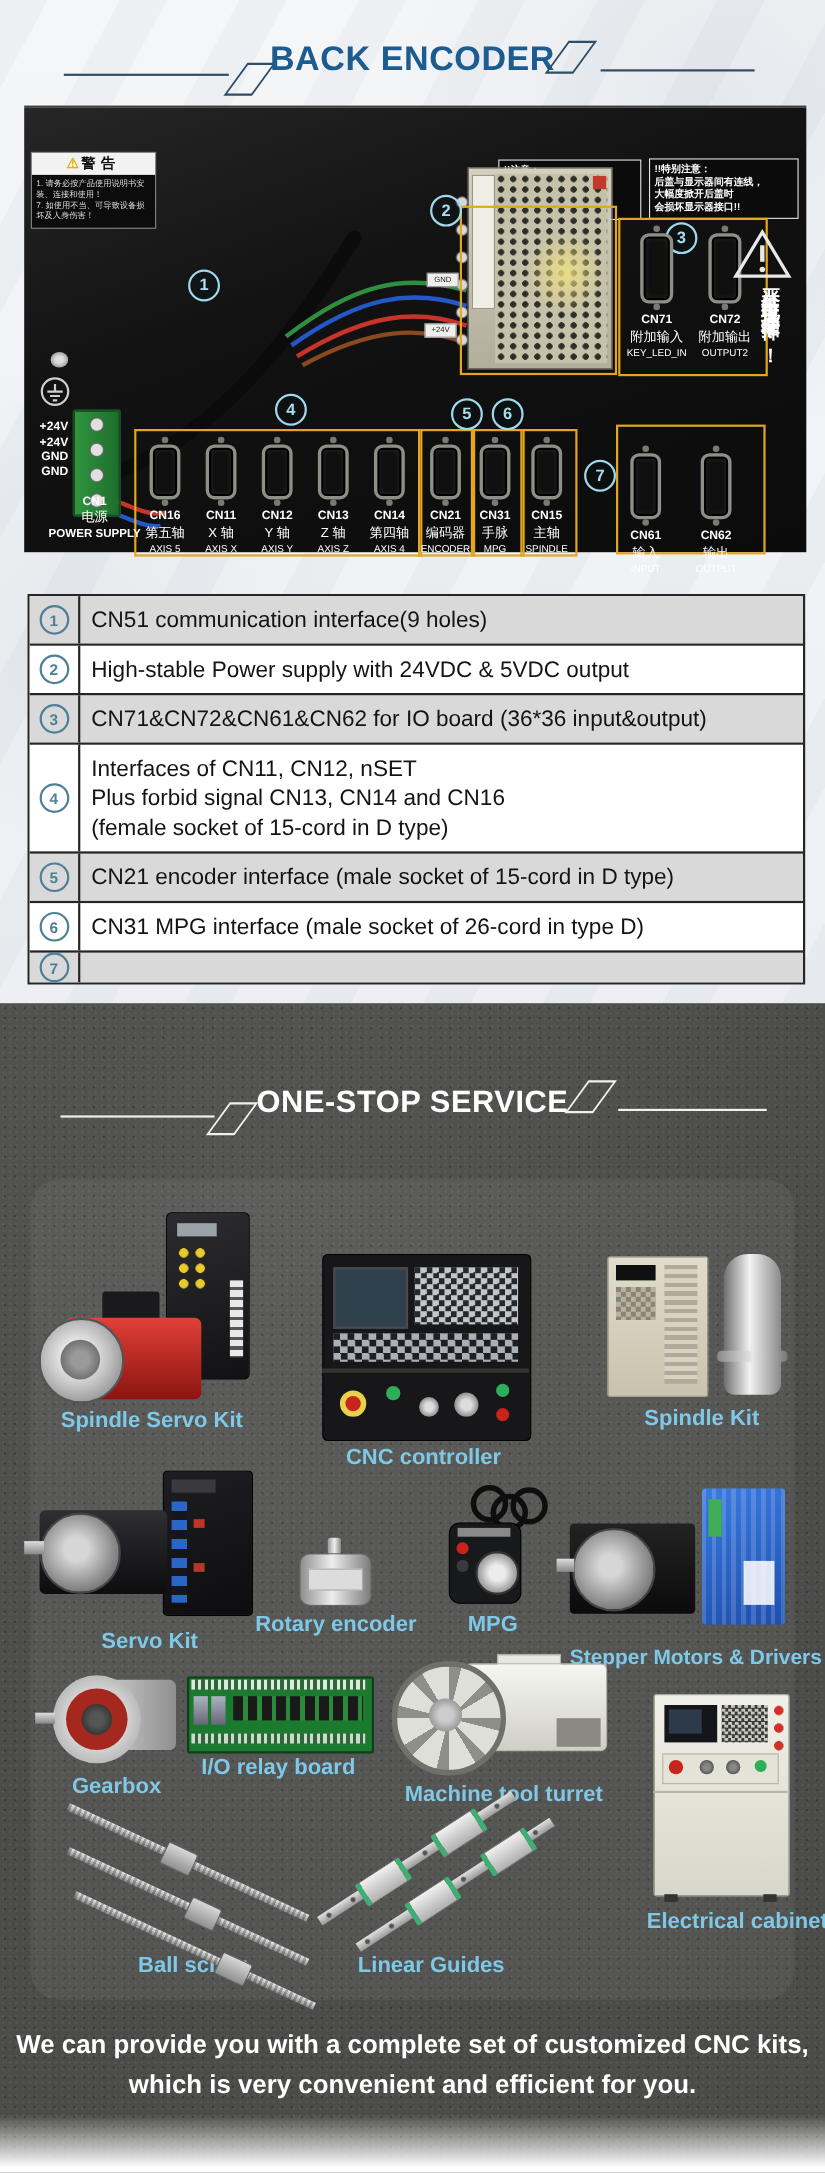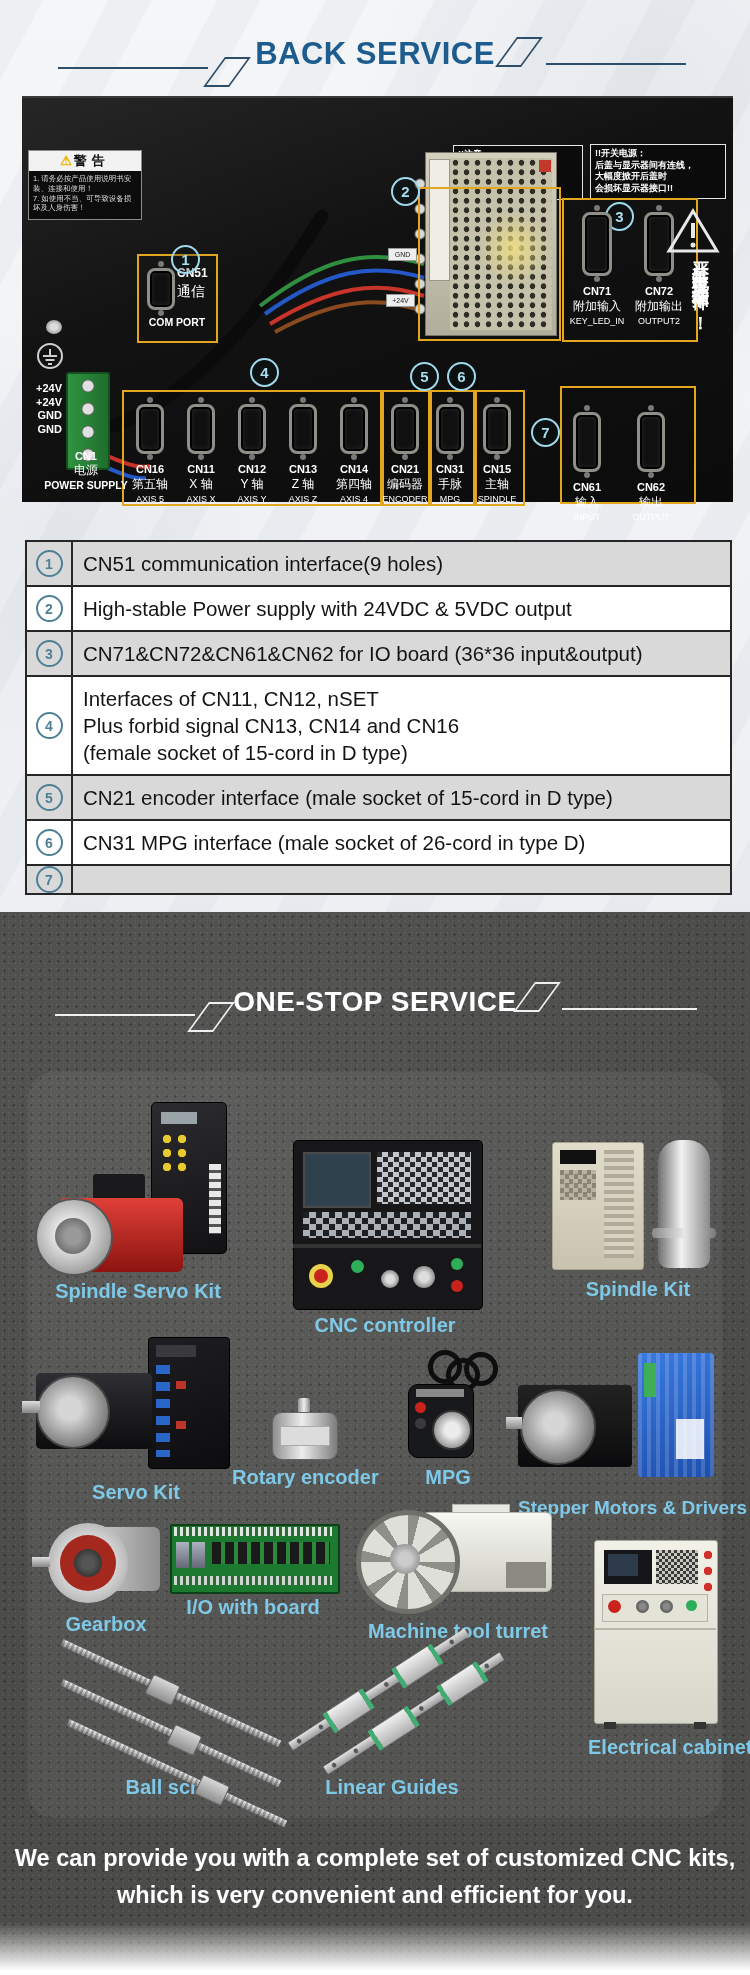--- a/index.html
+++ b/index.html
@@ -72,47 +72,47 @@
   .fade{position:absolute;left:0;top:1010px;width:100%;height:53px;background:linear-gradient(180deg,rgba(255,255,255,0),#fff 92%)}
 </style>
 </head>
 <body>
 
 <div class="page">
 
   <section class="top-section">
     <span class="tline" style="left:58px;top:67px;width:150px"></span>
     <span class="tpara" style="left:214px;top:57px"></span>
-    <h1 class="ttl blue" style="margin:0">BACK SERVICE</h1>
+    <h1 class="ttl blue" style="margin:0">BACK ENCODER</h1>
     <span class="tpara" style="left:506px;top:37px"></span>
     <span class="tline" style="left:546px;top:63px;width:140px"></span>
 
     <div class="backpanel">
 
       <svg class="a" style="left:0;top:0" width="711" height="404">
         <path d="M300,118 C255,190 180,300 80,332" stroke="#0b0b0b" stroke-width="13" fill="none" stroke-linecap="round"></path>
         <path d="M238,208 C300,160 345,150 402,166" stroke="#2f8f3f" stroke-width="4" fill="none"></path>
         <path d="M243,216 C305,172 350,164 402,180" stroke="#2458c8" stroke-width="4" fill="none"></path>
         <path d="M248,226 C310,188 355,182 402,198" stroke="#c8342a" stroke-width="4" fill="none"></path>
         <path d="M253,234 C315,200 360,198 402,214" stroke="#8a4a20" stroke-width="4" fill="none"></path>
         <path d="M66,350 C95,362 115,372 128,368" stroke="#c8342a" stroke-width="4" fill="none"></path>
         <path d="M66,362 C95,374 112,382 124,380" stroke="#2458c8" stroke-width="4" fill="none"></path>
       </svg>
 
-      <div class="warnlab" style="left:6px;top:52px;width:112px;height:68px">
+      <div class="warnlab" style="left:6px;top:40px;width:112px;height:68px">
         <div class="warnhead"><span class="wmark">⚠</span><span>警告</span></div>
         <div class="warnbody">1. 请务必按产品使用说明书安装、连接和使用！
 7. 如使用不当、可导致设备损坏及人身伤害！</div>
       </div>
 
       <div class="notice" style="left:431px;top:47px;width:120px">!!注意：
 开关电源 L端、N端
 必须经过隔离变压器
 接入AC 220V !!</div>
-      <div class="notice" style="left:568px;top:46px;width:126px">!!开关电源：
+      <div class="notice" style="left:568px;top:46px;width:126px">!!特别注意：
 后盖与显示器间有连线，
 大幅度掀开后盖时
 会损坏显示器接口!!</div>
 
       <div class="a" style="left:403px;top:54px;width:130px;height:182px;background:linear-gradient(180deg,#d4d0be,#b2ae9c);border:1px solid #77756a">
         <div class="a" style="left:24px;top:5px;right:4px;bottom:5px;background-color:#c6c1ab;background-image:radial-gradient(circle,#2e2e26 2.6px,transparent 3.1px);background-size:11px 9.5px"></div>
         <div class="a" style="left:52px;top:58px;width:72px;height:74px;background:radial-gradient(closest-side,rgba(238,224,130,.9),rgba(238,224,130,0))"></div>
         <div class="a" style="left:3px;top:6px;width:19px;height:120px;background:#f0ede4;border:1px solid #99968a"></div>
         <div class="a" style="left:-13px;top:20px;width:15px;height:150px;background-image:radial-gradient(circle at 7px 11px,#d8d8d8 4px,#666 5px,transparent 6px);background-size:15px 25px"></div>
         <div class="a" style="right:5px;top:7px;width:12px;height:12px;background:#c0392b"></div>
@@ -121,26 +121,20 @@
       <div class="wtag" style="left:364px;top:196px">+24V</div>
 
       <div class="ybox" style="left:396px;top:89px;width:139px;height:150px"></div>
       <div class="ybox" style="left:540px;top:100px;width:132px;height:140px"></div>
       <div class="ybox" style="left:100px;top:292px;width:258px;height:112px"></div>
       <div class="ybox" style="left:358px;top:292px;width:48px;height:112px"></div>
       <div class="ybox" style="left:406px;top:292px;width:45px;height:112px"></div>
       <div class="ybox" style="left:451px;top:292px;width:48px;height:112px"></div>
       <div class="ybox" style="left:538px;top:288px;width:132px;height:114px"></div>
 
-      <div class="ybox" style="left:115px;top:156px;width:77px;height:85px">
-        <div class="dsub" style="position:absolute;left:8px;top:12px;width:22px;height:36px;margin:0"></div>
-        <div class="a" style="left:38px;top:10px;color:#fff;font-weight:bold;font-size:12px">CN51</div>
-        <div class="a" style="left:38px;top:27px;color:#fff;font-size:14px">通信</div>
-        <div class="a" style="left:2px;top:60px;width:72px;text-align:center;color:#fff;font-size:10.5px;font-weight:bold">COM PORT</div>
-      </div>
 
       <div class="callout" style="left:149px;top:147px">1</div>
       <div class="callout" style="left:369px;top:79px">2</div>
       <div class="callout" style="left:583px;top:104px">3</div>
       <div class="callout" style="left:228px;top:260px">4</div>
       <div class="callout" style="left:388px;top:264px">5</div>
       <div class="callout" style="left:425px;top:264px">6</div>
       <div class="callout" style="left:509px;top:320px">7</div>
 
       <div class="iou" style="left:544px">
@@ -406,21 +400,21 @@
 
     <div class="tile" style="left:170px;top:612px;width:166px">
       <div class="art" style="height:66px">
         <div class="a" style="left:0;top:0;width:166px;height:66px;background:#1c7a30;border:2px solid #0d3f18;border-radius:2px"></div>
         <div class="a" style="left:4px;top:3px;width:158px;height:9px;background:repeating-linear-gradient(90deg,#dfe8df 0 3px,#2a6a34 3px 6px)"></div>
         <div class="a" style="left:6px;top:18px;width:13px;height:26px;background:linear-gradient(#aab4c0,#667)"></div>
         <div class="a" style="left:22px;top:18px;width:13px;height:26px;background:linear-gradient(#aab4c0,#667)"></div>
         <div class="a" style="left:42px;top:18px;width:118px;height:22px;background:repeating-linear-gradient(90deg,#1a1a1a 0 9px,#2a8a3a 9px 13px)"></div>
         <div class="a" style="left:4px;top:52px;width:158px;height:9px;background:repeating-linear-gradient(90deg,#cfd8cf 0 3px,#2a6a34 3px 6px)"></div>
       </div>
-      <div class="plabel">I/O with board</div>
+      <div class="plabel">I/O relay board</div>
     </div>
 
     <div class="tile" style="left:356px;top:592px;width:204px">
       <div class="art" style="height:110px">
         <div class="a" style="left:96px;top:0;width:56px;height:18px;background:#e8e8e2;border:1px solid #b5b5aa"></div>
         <div class="a" style="left:66px;top:8px;width:128px;height:78px;background:linear-gradient(#f6f6f2,#cfcfc6);border-radius:6px;border:1px solid #b5b5aa"></div>
         <div class="a" style="left:150px;top:58px;width:40px;height:26px;background:#8a8a82"></div>
         <div class="a ci" style="left:0;top:6px;width:94px;height:94px;background:repeating-conic-gradient(#8f8f89 0 14deg,#dfdfda 14deg 45deg);border:5px solid #70706a"></div>
         <div class="a ci" style="left:34px;top:40px;width:30px;height:30px;background:radial-gradient(#ccc 30%,#777)"></div>
       </div>

